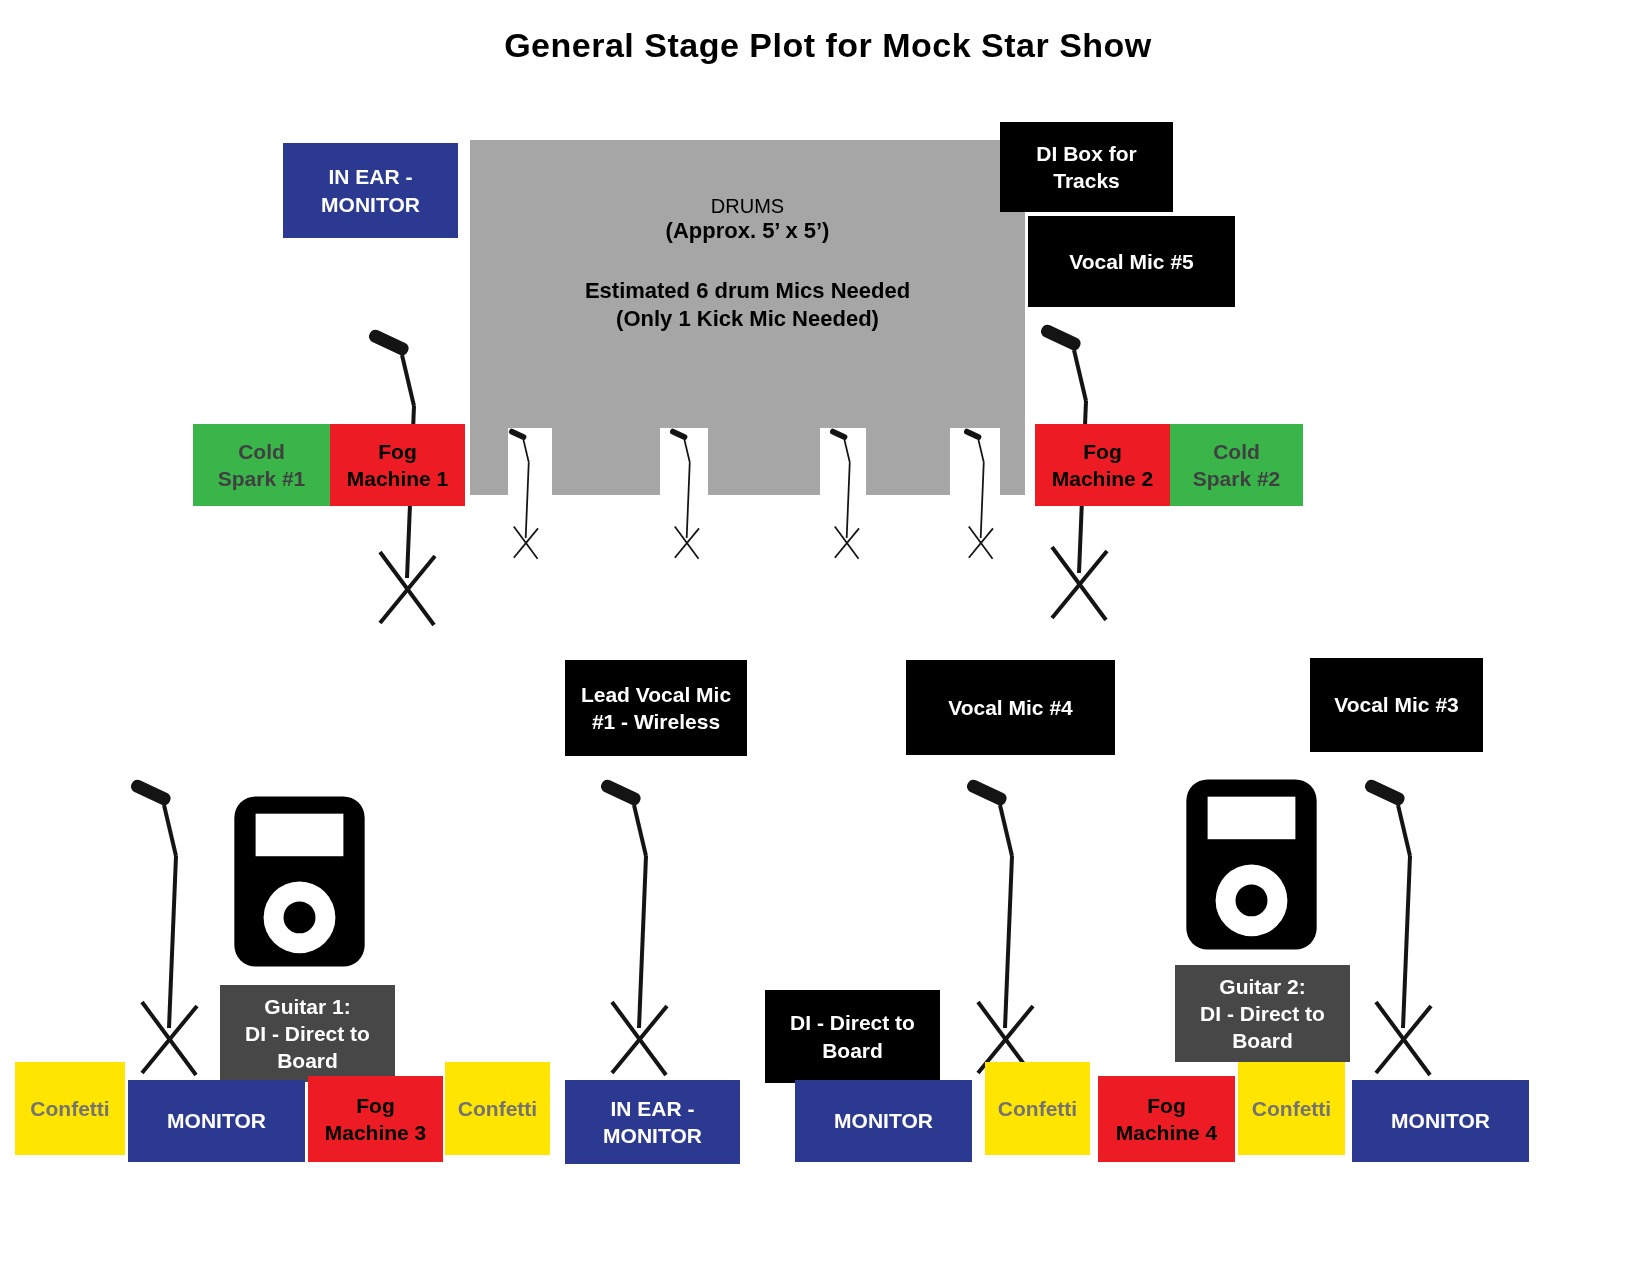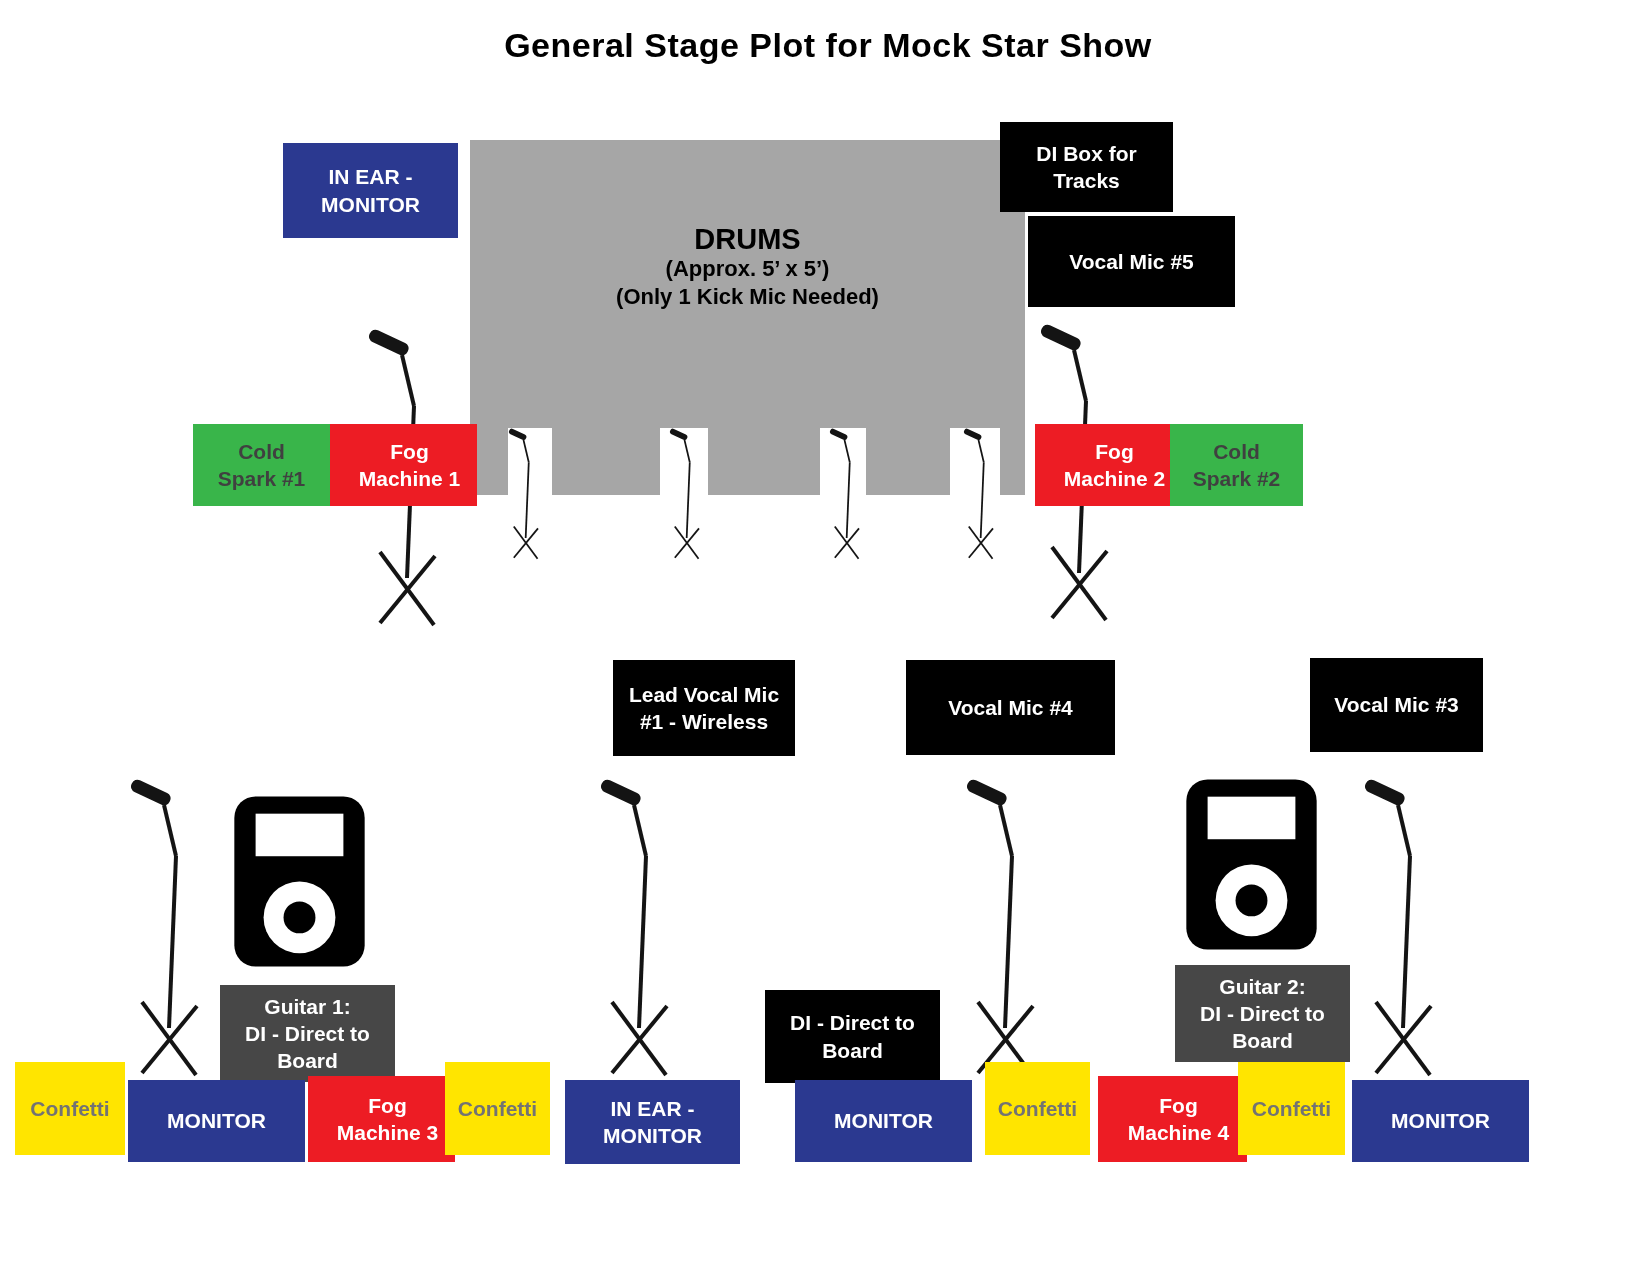--- a/index.html
+++ b/index.html
@@ -21,31 +21,31 @@
   .pbox{
     position:absolute;
     display:flex;align-items:center;justify-content:center;
     text-align:center;
     font-weight:bold;font-size:21px;line-height:1.3;
     white-space:pre-line;
     z-index:2;
   }
   .black{background:#000;color:#fff;}
   .blue{background:#2b3990;color:#fff;}
-  .red{background:#ed1c24;color:#ffffff;padding-left:12px;}
+  .red{background:#ed1c24;color:#000000;}
   .green{background:#39b54a;color:#404040;}
   .yellow{background:#ffe500;color:#737373;}
   .dkgray{background:#474747;color:#fff;}
   .drums{
     position:absolute;
     left:470px;top:140px;width:555px;height:355px;
     background:#a6a6a6;color:#000;
     text-align:center;z-index:0;
   }
-  .drums-h{font-size:29px;font-weight:bold;padding-top:83px;}
+  .drums-h{font-size:20px;font-weight:normal;padding-top:55px;}
   .drums-s{font-size:22px;font-weight:bold;}
   .drums-n1{font-size:22px;font-weight:bold;margin-top:34px;}
   .drums-n2{font-size:22px;font-weight:bold;margin-top:2px;}
   .notch{
     position:absolute;bottom:0;height:67px;background:#fff;
   }
   .stand{position:absolute;z-index:1;}
   .ipod{position:absolute;z-index:1;}
 </style>
 </head>
@@ -69,20 +69,21 @@
         <circle cx="50" cy="92" r="12" fill="#000"></circle>
       </g>
     </defs>
   </svg>
 
   <div class="title">General Stage Plot for Mock Star Show</div>
 
   <div class="drums">
     <div class="drums-h">DRUMS</div>
     <div class="drums-s">(Approx. 5’ x 5’)</div>
+    <div class="drums-n1">Estimated 6 drum Mics Needed</div>
     <div class="drums-n2">(Only 1 Kick Mic Needed)</div>
     <div class="notch" style="left:38px;width:44px;"></div>
     <div class="notch" style="left:190px;width:48px;"></div>
     <div class="notch" style="left:350px;width:46px;"></div>
     <div class="notch" style="left:480px;width:50px;"></div>
   </div>
 
   <div class="pbox blue" style="left:283px;top:143px;width:175px;height:95px;">IN EAR -
 MONITOR</div>
   <div class="pbox black" style="left:1000px;top:122px;width:173px;height:90px;">DI Box for
@@ -111,21 +112,21 @@
   <svg class="stand" style="left:666px;top:428px;" width="44" height="132" viewBox="0 0 100 300">
       <use href="#micstand"></use>
     </svg>
   <svg class="stand" style="left:826px;top:428px;" width="44" height="132" viewBox="0 0 100 300">
       <use href="#micstand"></use>
     </svg>
   <svg class="stand" style="left:960px;top:428px;" width="44" height="132" viewBox="0 0 100 300">
       <use href="#micstand"></use>
     </svg>
 
-  <div class="pbox black" style="left:565px;top:660px;width:182px;height:96px;margin-left:48px;">Lead Vocal Mic
+  <div class="pbox black" style="left:565px;top:660px;width:182px;height:96px;">Lead Vocal Mic
 #1 - Wireless</div>
   <div class="pbox black" style="left:906px;top:660px;width:209px;height:95px;">Vocal Mic #4</div>
   <div class="pbox black" style="left:1310px;top:658px;width:173px;height:94px;">Vocal Mic #3</div>
 
   <svg class="stand" style="left:122px;top:778px;" width="100" height="300" viewBox="0 0 100 300">
       <use href="#micstand"></use>
     </svg>
   <svg class="stand" style="left:592px;top:778px;" width="100" height="300" viewBox="0 0 100 300">
       <use href="#micstand"></use>
     </svg>

